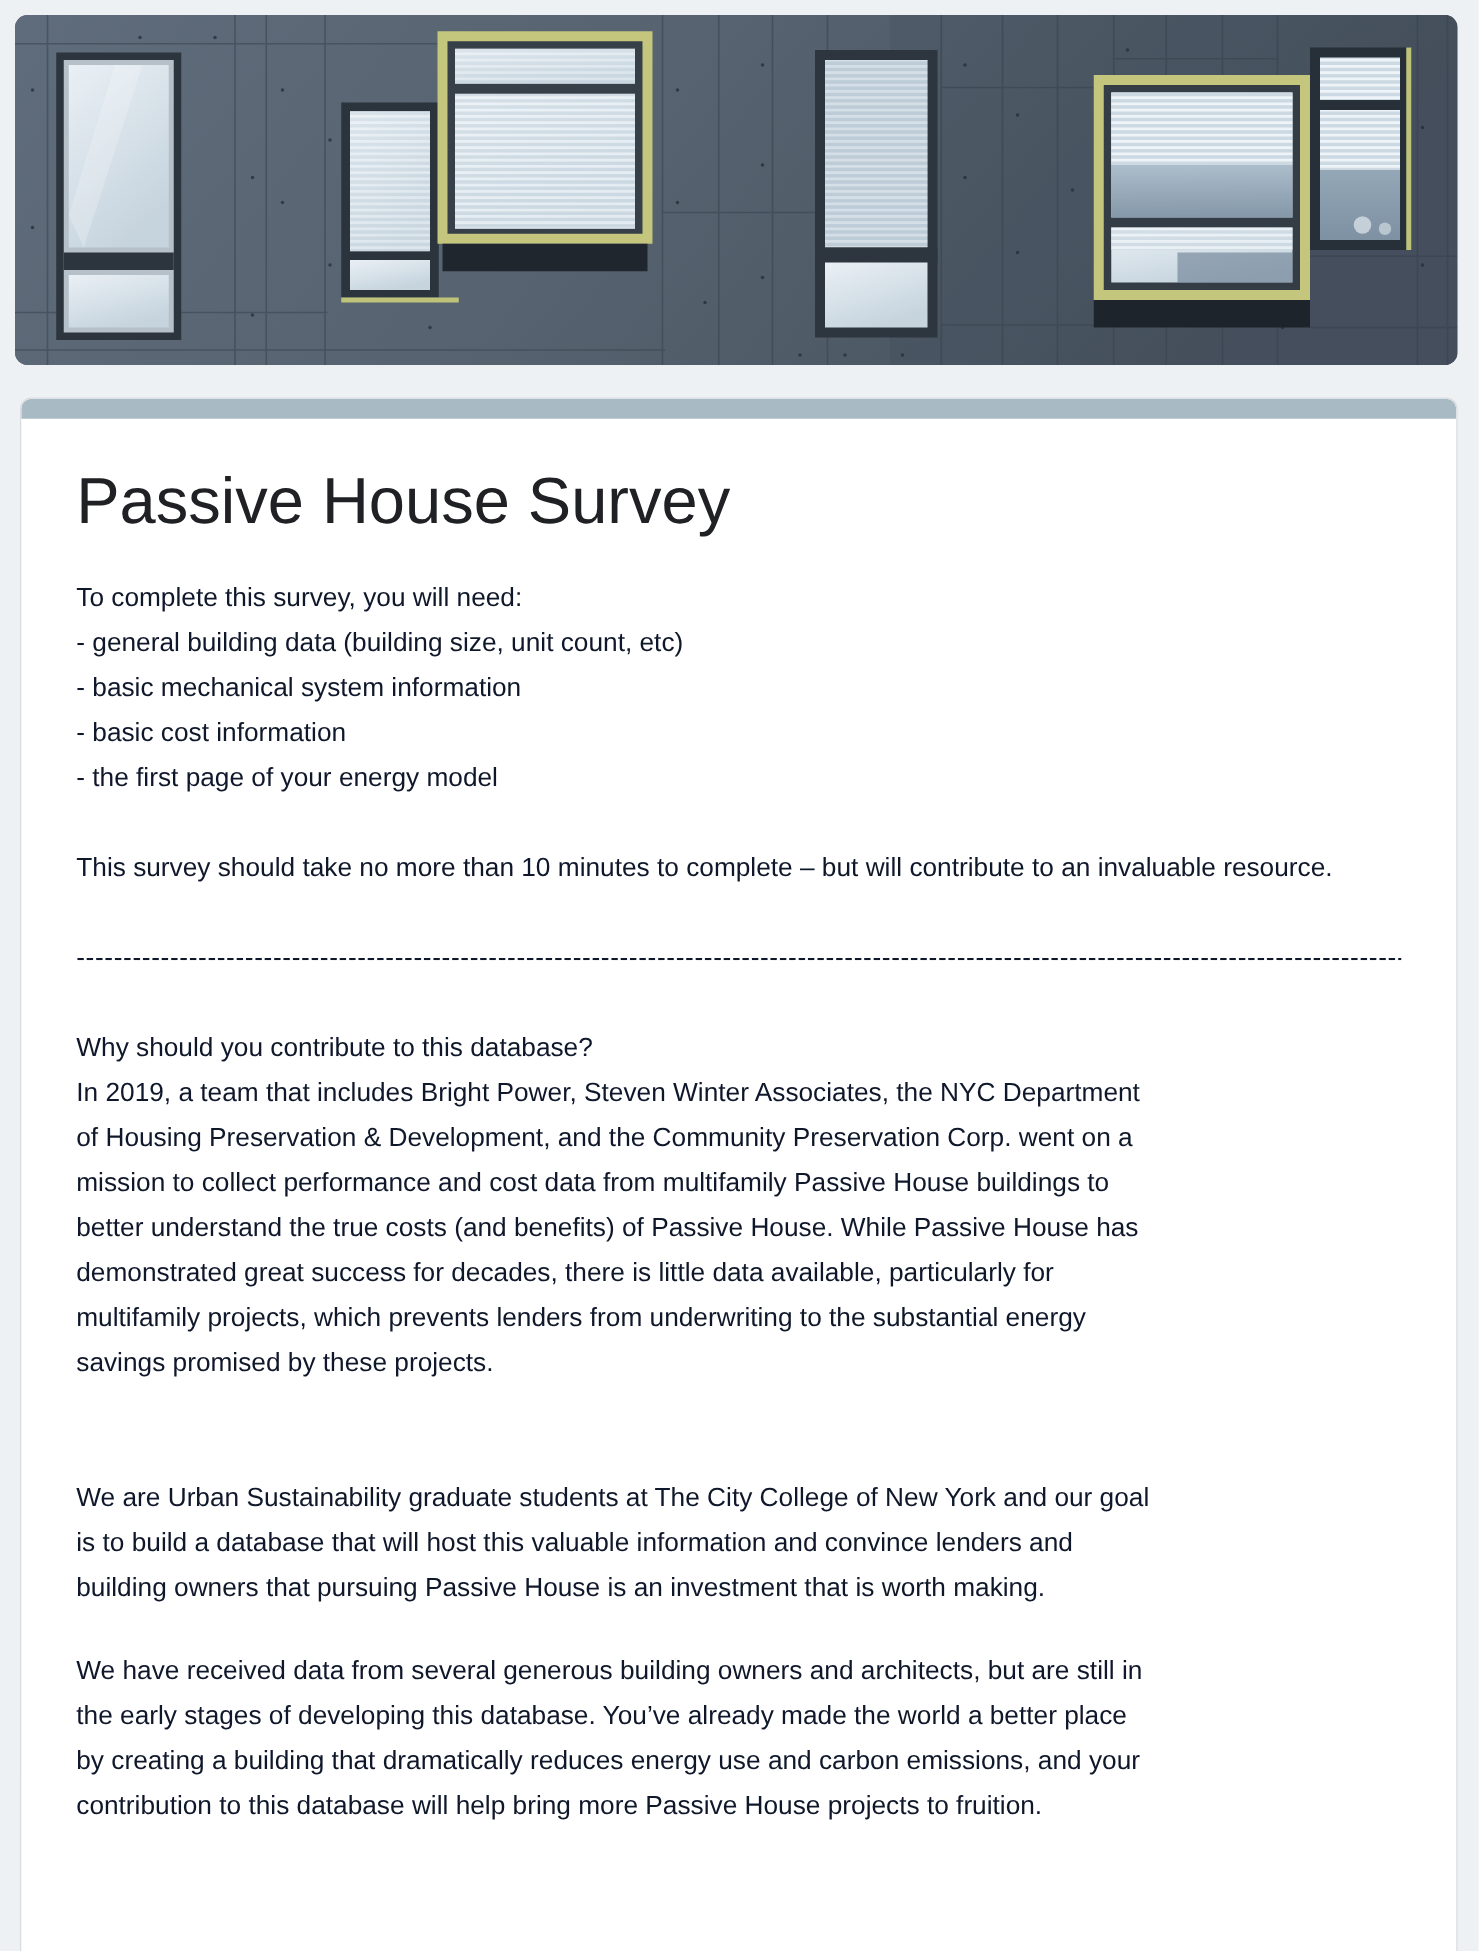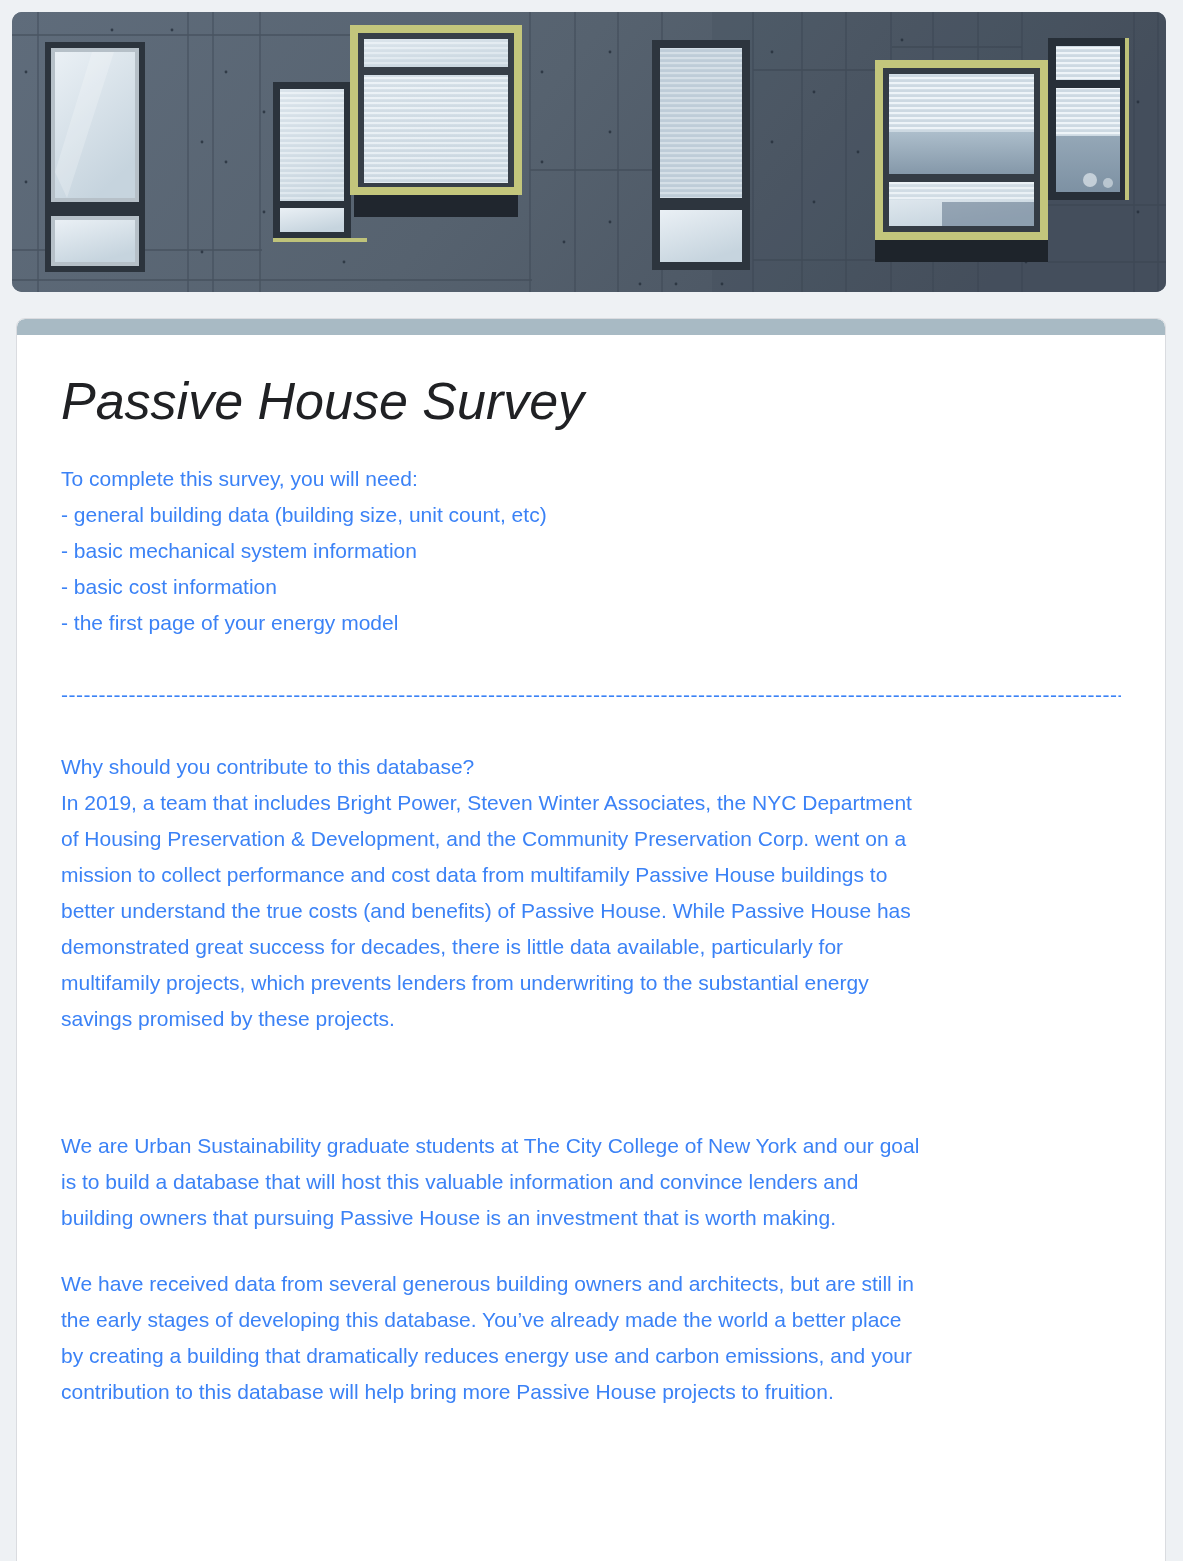--- a/index.html
+++ b/index.html
@@ -46,36 +46,35 @@
     padding: 0 44px 40px 44px;
     color: #202124;
   }
   h1.form-title {
     font-size: 52px;
     line-height: 60px;
     font-weight: 400;
     color: #202124;
     margin: 36px 0 0 0;
     letter-spacing: 0;
-    font-style: italic;
   }
   p.desc {
     font-size: 21px;
     line-height: 36px;
-    color: #3b82f6;
+    color: #0f172a;
     white-space: pre-line;
     margin: 36px 0 0 0;
   }
   p.desc.first { margin-top: 30px; }
   p.desc.sep {
     white-space: nowrap;
     overflow: hidden;
     letter-spacing: 0.5px;
   }
-  p.desc.gap-lg { margin-top: 91px; }
+  p.desc.gap-lg { margin-top: 72px; }
   p.desc.gap-lg2 { margin-top: 30px; }
 </style>
 </head>
 <body>
 
 <div class="banner">
   <svg viewBox="0 0 1154 280" preserveAspectRatio="none" aria-hidden="true">
     <defs>
       <linearGradient id="fac" x1="0" y1="0" x2="1" y2="0.2">
         <stop offset="0" stop-color="#5f6c7b"></stop>
@@ -225,20 +224,21 @@
 
 <div class="card">
   <div class="strip"></div>
   <div class="card-body">
     <h1 class="form-title">Passive House Survey</h1>
     <p class="desc first">To complete this survey, you will need:
 - general building data (building size, unit count, etc)
 - basic mechanical system information
 - basic cost information
 - the first page of your energy model</p>
+    <p class="desc">This survey should take no more than 10 minutes to complete – but will contribute to an invaluable resource.</p>
     <p class="desc sep">------------------------------------------------------------------------------------------------------------------------------------------------------</p>
     <p class="desc">Why should you contribute to this database?
 In 2019, a team that includes Bright Power, Steven Winter Associates, the NYC Department
 of Housing Preservation &amp; Development, and the Community Preservation Corp. went on a
 mission to collect performance and cost data from multifamily Passive House buildings to
 better understand the true costs (and benefits) of Passive House. While Passive House has
 demonstrated great success for decades, there is little data available, particularly for
 multifamily projects, which prevents lenders from underwriting to the substantial energy
 savings promised by these projects.</p>
     <p class="desc gap-lg">We are Urban Sustainability graduate students at The City College of New York and our goal

